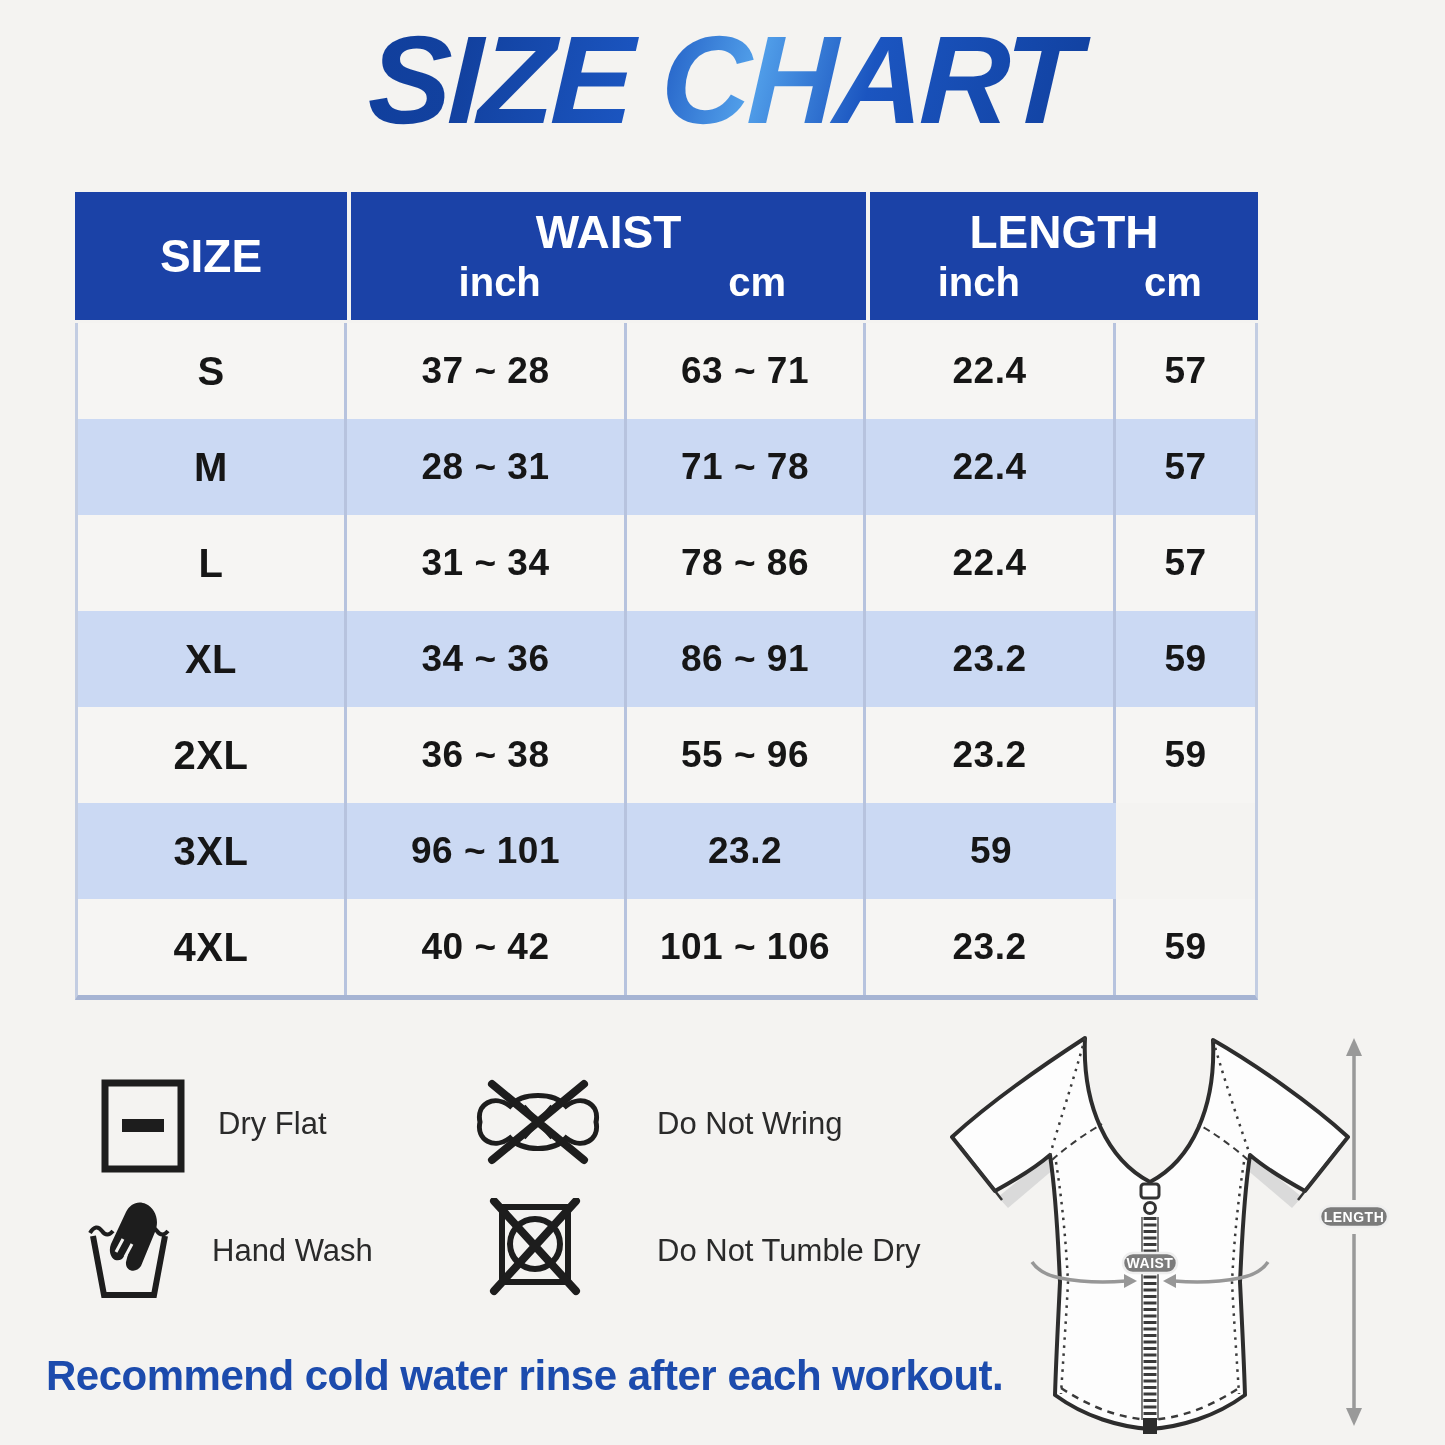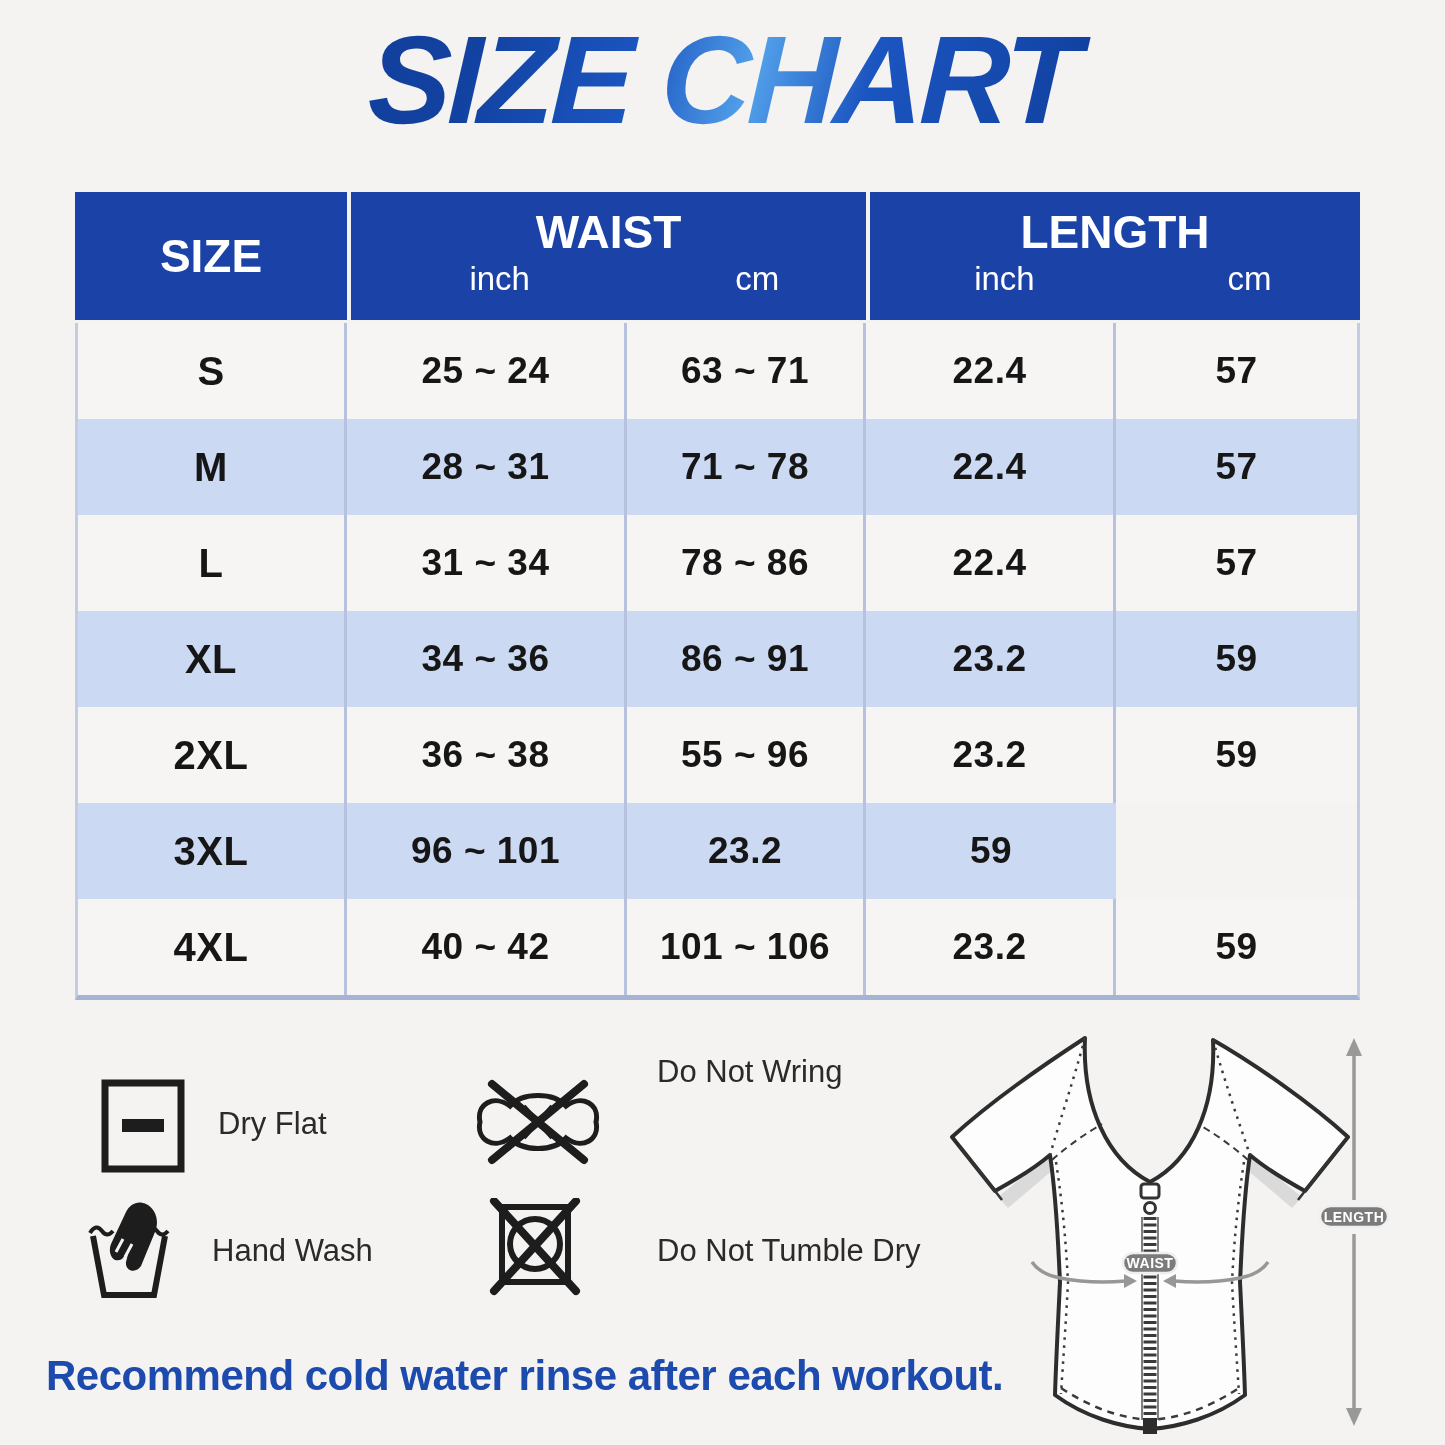--- a/index.html
+++ b/index.html
@@ -17,31 +17,31 @@
     margin:0; text-align:center;
     font-size:125px; font-weight:bold; font-style:italic;
     letter-spacing:-4px;
     background:linear-gradient(103deg,#0d3a97 8%,#12419f 32%,#1b55c0 44%,#52a0ea 52%,#1b55c0 60%,#0f3d9a 78%,#0d3a97 95%);
     -webkit-background-clip:text; background-clip:text;
     color:transparent;
     transform:skewX(-2deg);
   }
 
   
-  .size-table { position:absolute; left:75px; top:192px; width:1285px; }
+  .size-table { position:absolute; left:75px; top:192px; width:1183px; }
   .thead { display:flex; gap:4px; height:128px; }
   .th { background:#1b42a7; color:#fff; box-sizing:border-box; }
   .th-size { width:272px; display:flex; align-items:center; justify-content:center;
              font-size:46px; font-weight:bold; }
   .th-group { display:flex; flex-direction:column; align-items:stretch; padding-top:17px; }
   .th-waist { width:515px; }
   .th-length { flex:1; }
   .th-main { text-align:center; font-size:46px; font-weight:bold; line-height:1.0; }
   .th-units { display:flex; margin-top:5px; }
-  .th-units span { text-align:center; font-size:33px; font-weight:normal;padding-left:23px; }
+  .th-units span { text-align:center; font-size:40px; font-weight:bold;padding-left:23px; }
   .th-waist  .th-units span:first-child { width:53.6%; }
   .th-waist  .th-units span:last-child  { width:46.4%; }
   .th-length .th-units span:first-child { width:50.2%; }
   .th-length .th-units span:last-child  { width:49.8%; }
 
   .tbody {
     margin-top:3px;
     border-left:3px solid #c3cde2;
     border-right:3px solid #c3cde2;
     border-bottom:5px solid #a6b4d3;
@@ -100,21 +100,21 @@
         <div class="th-units">
           <span>inch</span>
           <span>cm</span>
         </div>
       </div>
     </div>
 
     <div class="tbody">
       <div class="row">
         <div>S</div>
-        <div>25 ~ 24</div>
+        <div>37 ~ 28</div>
         <div>63 ~ 71</div>
         <div>22.4</div>
         <div>57</div>
       </div>
       <div class="row">
         <div>M</div>
         <div>28 ~ 31</div>
         <div>71 ~ 78</div>
         <div>22.4</div>
         <div>57</div>
@@ -160,21 +160,21 @@
     <rect x="6" y="5" width="76" height="86" fill="none" stroke="#1d1d1d" stroke-width="7"></rect>
     <rect x="23" y="41" width="42" height="13" fill="#1d1d1d"></rect>
   </svg>
   <div class="care-label" style="left:218px; top:1124px;">Dry Flat</div>
 
   <svg class="care-icon" style="left:468px; top:1076px;" width="140" height="92" viewBox="0 0 140 92">
     <path d="M12,46 C8,28 26,18 42,30 C54,16 86,16 98,30 C114,18 132,28 128,46 C132,64 114,74 98,62 C86,76 54,76 42,62 C26,74 8,64 12,46 Z" fill="none" stroke="#1d1d1d" stroke-width="5"></path>
     <path d="M56,30 L84,62 M84,30 L56,62" fill="none" stroke="#1d1d1d" stroke-width="4"></path>
     <path d="M24,8 L116,84 M116,8 L24,84" fill="none" stroke="#1d1d1d" stroke-width="8" stroke-linecap="round"></path>
   </svg>
-  <div class="care-label" style="left:657px; top:1072px;">Do Not Wring</div>
+  <div class="care-label" style="left:657px; top:1124px;">Do Not Wring</div>
 
   <svg class="care-icon" style="left:88px; top:1200px;" width="82" height="100" viewBox="0 0 82 100">
     <path d="M5,36 L16,95 L66,95 L77,36" fill="none" stroke="#1d1d1d" stroke-width="6"></path>
     <path d="M2,33 Q8,23 14,31 Q19,38 25,31" fill="none" stroke="#1d1d1d" stroke-width="4"></path>
     <path d="M57,31 Q63,23 69,31 Q74,38 80,31" fill="none" stroke="#1d1d1d" stroke-width="4"></path>
     <path d="M58,4 C50,0 42,4 38,12 L23,44 C19,54 26,64 34,59 L41,50 L38,62 C37,71 48,74 53,66 L67,32 C72,20 67,8 58,4 Z" fill="#1d1d1d"></path>
     <path d="M28,52 L35,39 M37,57 L44,44" stroke="#f4f3f1" stroke-width="3" fill="none"></path>
   </svg>
   <div class="care-label" style="left:212px; top:1251px;">Hand Wash</div>
 

